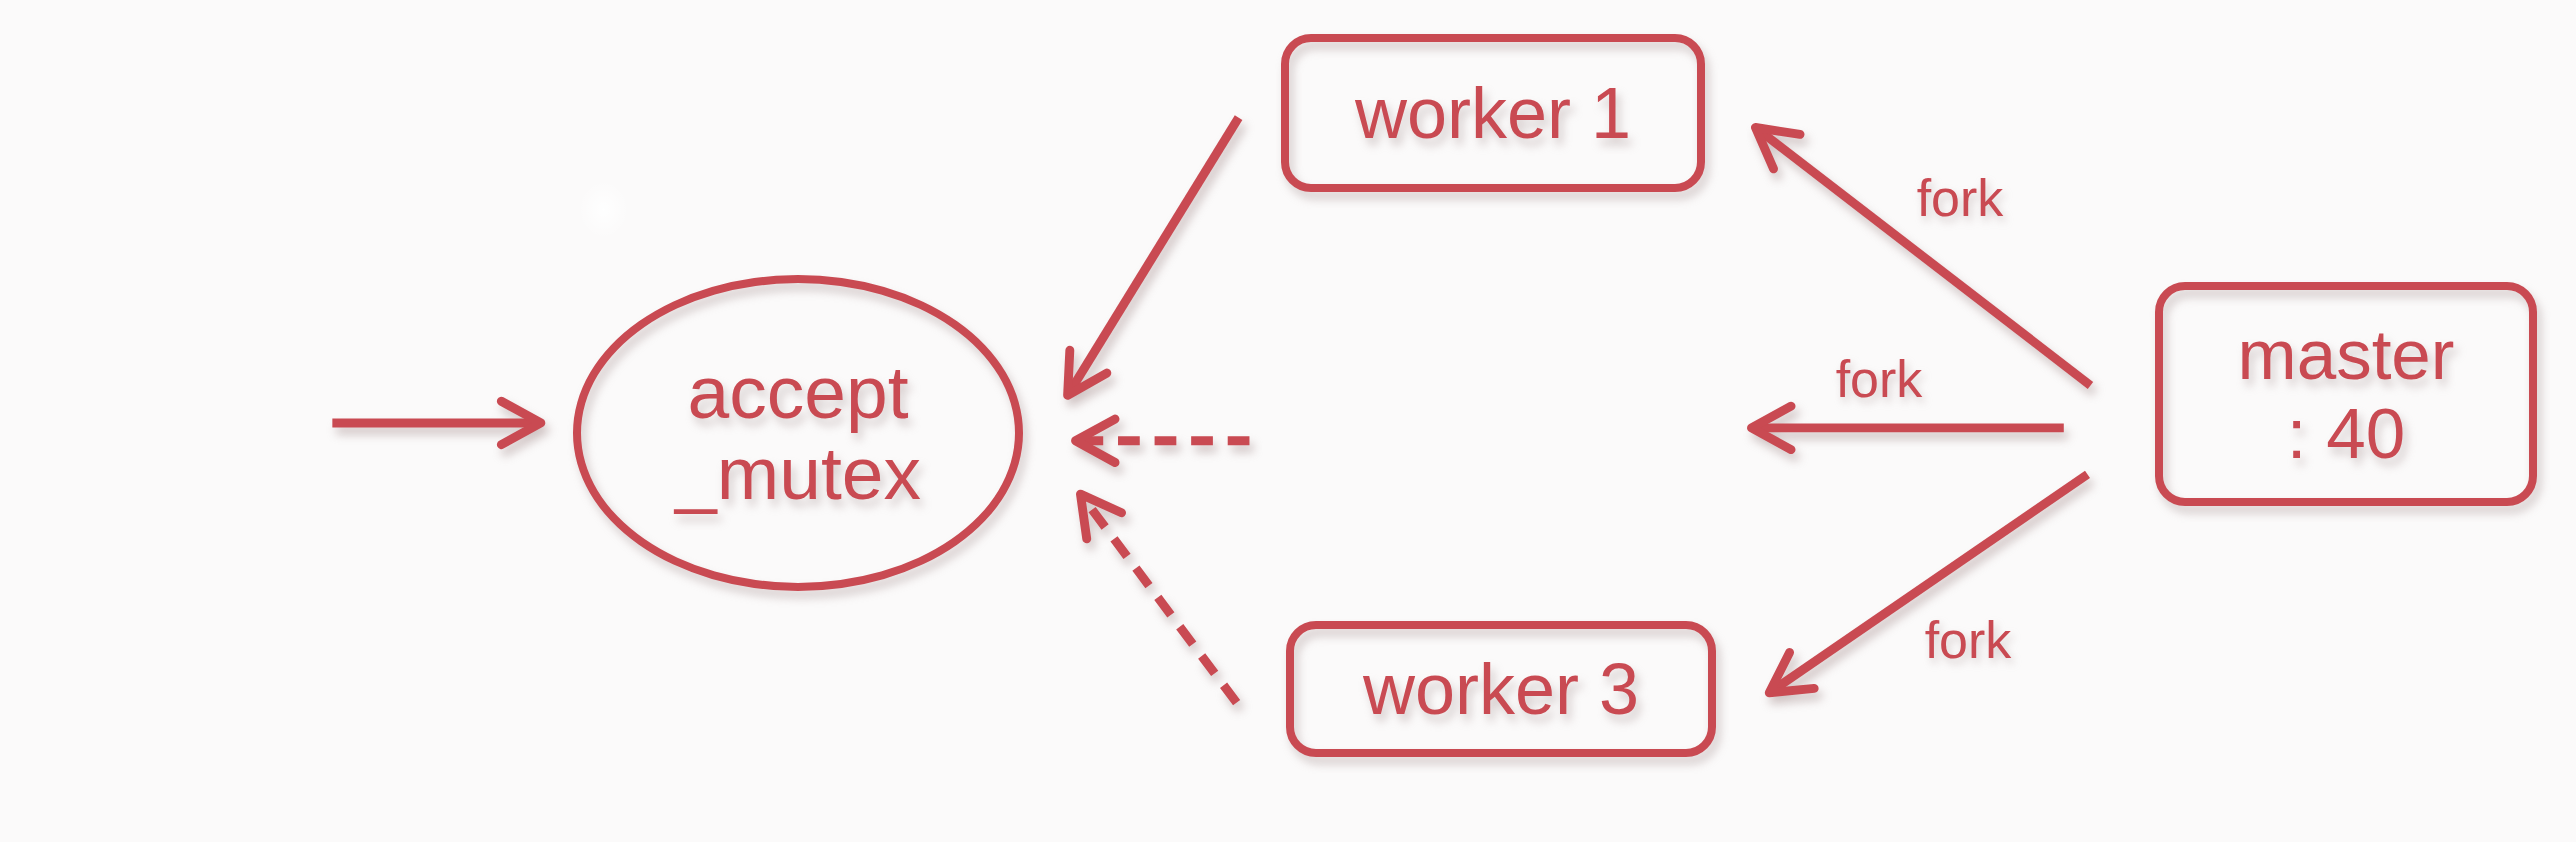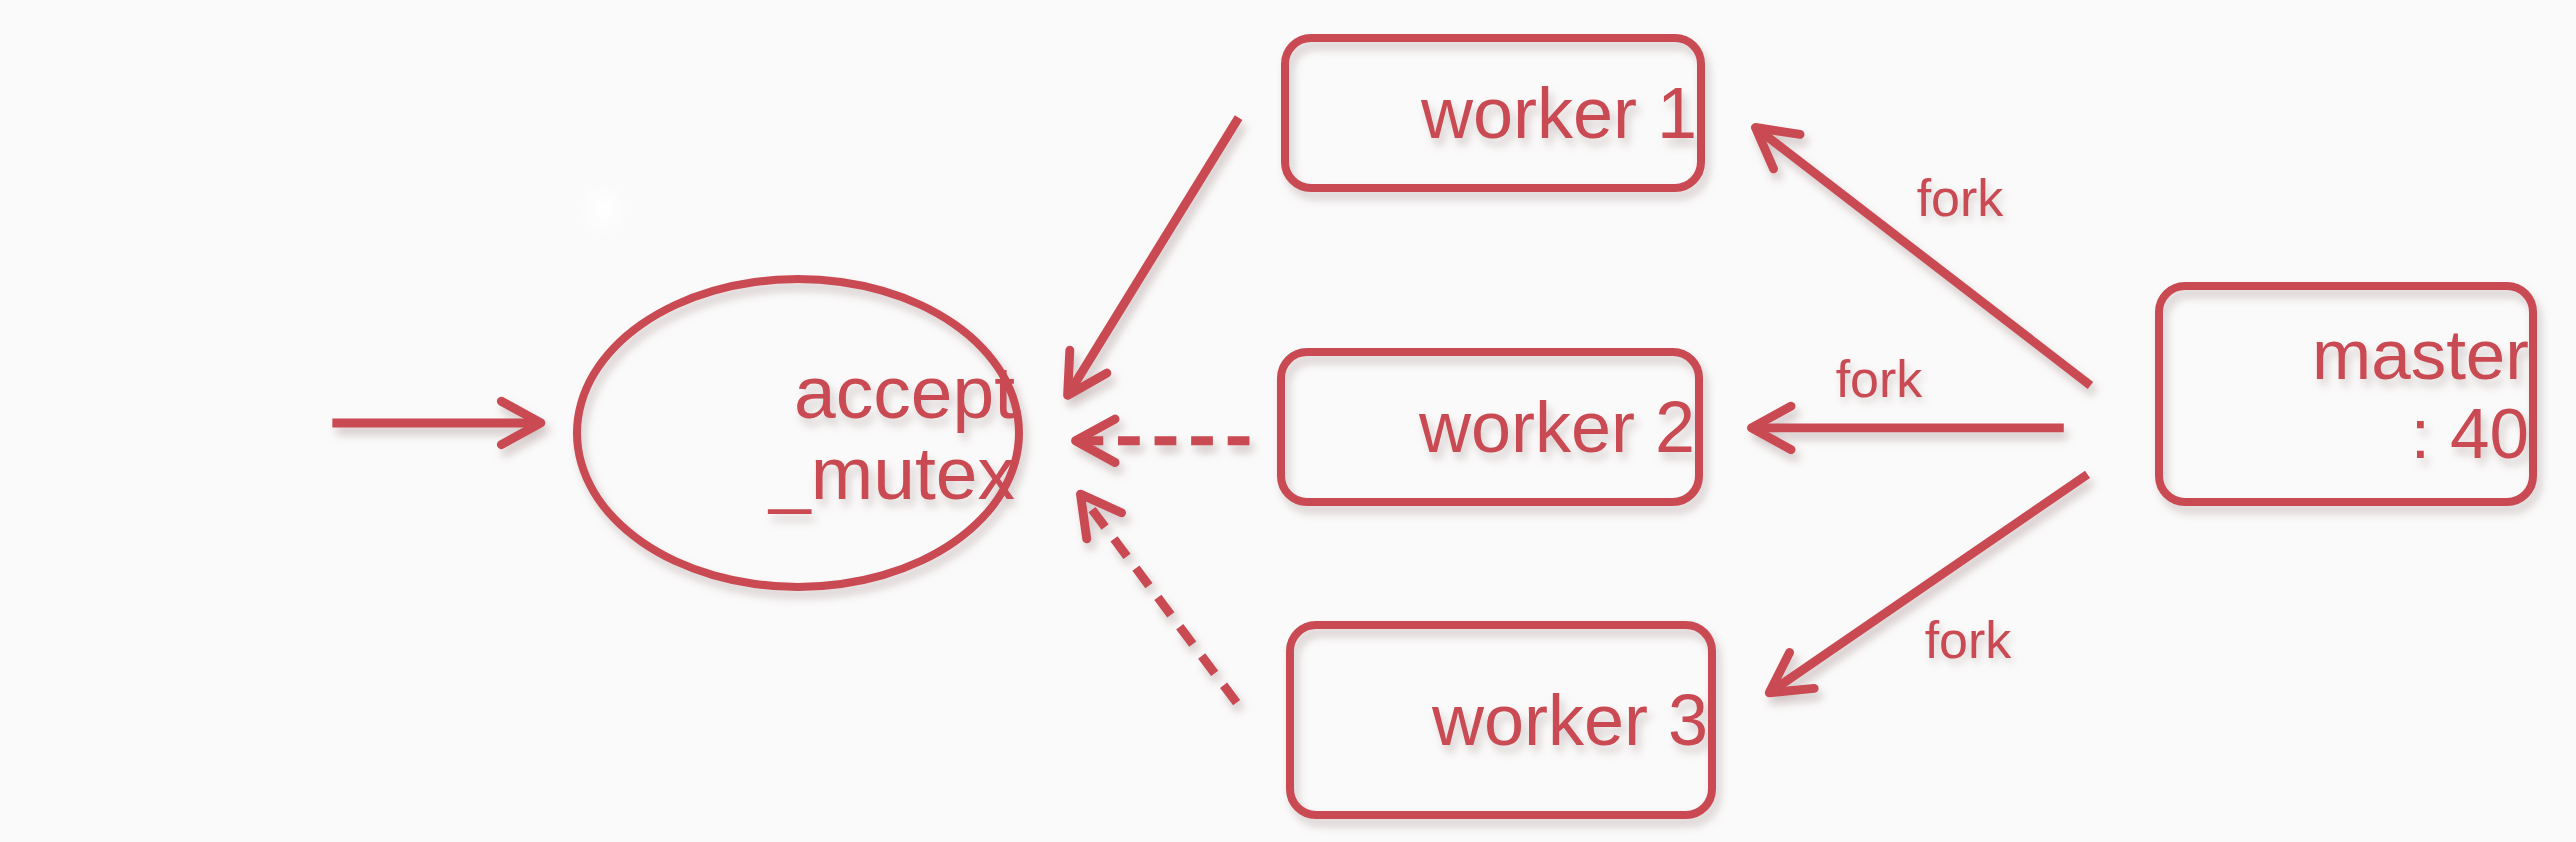--- a/index.html
+++ b/index.html
@@ -22,33 +22,33 @@
     background:radial-gradient(closest-side,rgba(255,255,255,.95),rgba(255,255,255,0));
     border-radius:50%;
   }
   .node{
     position:absolute;
     box-sizing:border-box;
     border:8px solid var(--red);
     border-radius:30px;
     display:flex;
     flex-direction:column;
-    align-items:flex-end;
+    align-items:center;
     justify-content:center;
     text-align:center;
     background:transparent;
     filter:drop-shadow(4px 7px 5px rgba(150,125,125,.38));
   }
   .node .lbl{display:block;font-size:72px;line-height:79px;white-space:nowrap;}
   .node-client{left:29px;top:338px;width:323px;height:168px;}
   .node-mutex{left:573px;top:275px;width:450px;height:316px;border-radius:50%;}
   .node-mutex .lbl{font-size:75px;line-height:81px;}
   .node-worker1{left:1281px;top:34px;width:424px;height:158px;}
   .node-worker2{left:1277px;top:348px;width:426px;height:158px;}
-  .node-worker3{left:1286px;top:621px;width:430px;height:198px;}
+  .node-worker3{left:1286px;top:621px;width:430px;height:136px;}
   .node-master{left:2155px;top:282px;width:382px;height:224px;border-radius:30px;}
   .node-master .lbl{font-size:71px;line-height:79px;}
 
   .edges-svg{
     position:absolute;left:0;top:0;width:2576px;height:842px;
     filter:drop-shadow(4px 7px 5px rgba(150,125,125,.42));
   }
   .edge{stroke:var(--red);stroke-width:9;fill:none;stroke-linecap:butt;}
   .edge.dashed{stroke-dasharray:22 15;}
   #ah path{stroke:var(--red);fill:none;stroke-width:9;stroke-linecap:round;stroke-linejoin:round;}
@@ -90,23 +90,20 @@
 
   <div class="node node-mutex">
     <span class="lbl">accept</span>
     <span class="lbl">_mutex</span>
   </div>
 
   <div class="node node-worker1">
     <span class="lbl">worker 1</span>
   </div>
 
-  <div class="node node-worker2">
-    <span class="lbl">worker 2</span>
-  </div>
 
   <div class="node node-worker3">
     <span class="lbl">worker 3</span>
   </div>
 
   <div class="node node-master">
     <span class="lbl">master</span>
     <span class="lbl">: 40</span>
   </div>
 

